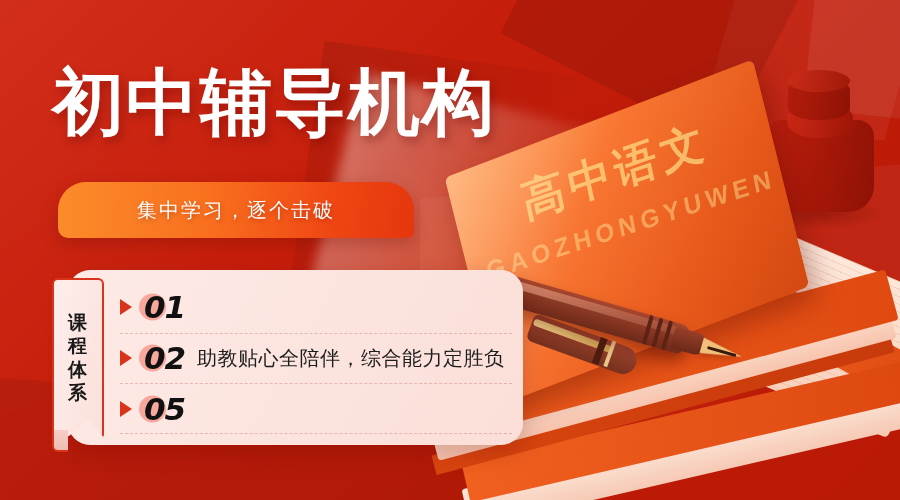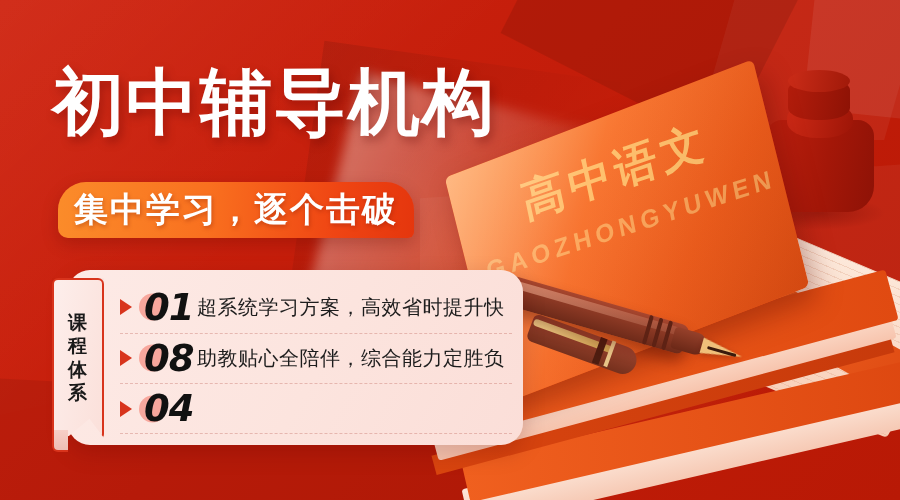--- a/index.html
+++ b/index.html
@@ -93,21 +93,21 @@
     width:356px; height:56px;
     background:linear-gradient(95deg,#fb8c2a 0%,#f9701f 42%,#ef4513 78%,#e5360d 100%);
     border-top-left-radius:28px;
     border-bottom-left-radius:10px;
     border-top-right-radius:28px;
     border-bottom-right-radius:6px;
     box-shadow:0 6px 16px rgba(100,10,0,.28);
     display:flex; align-items:center; justify-content:center;
   }
   .sub-ribbon span {
-    font-size:34px; font-weight:700; color:#fff;
+    font-size:20px; font-weight:400; color:#fff;
     letter-spacing:2px;
     text-shadow:1px 2px 4px rgba(120,20,0,.35);
     white-space:nowrap;
   }
 
   
   .card {
     position:absolute; left:68px; top:270px;
     width:455px; height:175px;
     background:linear-gradient(120deg,#fdeae6 0%,#fce4de 55%,#fbded8 100%);
@@ -167,21 +167,21 @@
   }
   .numwrap { position:relative; width:62px; flex:0 0 auto; }
   .numdot {
     position:absolute; left:4px; top:50%;
     width:27px; height:27px; border-radius:50%;
     background:#f8a79d;
     transform:translateY(-50%);
   }
   .num {
     position:relative;
-    font-size:37px; font-weight:700; font-style:italic;
+    font-size:31px; font-weight:700; font-style:italic;
     color:#111; letter-spacing:-1px;
     padding-left:9px;
     font-family:"DejaVu Sans","Liberation Sans",sans-serif;
   }
   .rowtext {
     font-size:20px; color:#1d1d1d; font-weight:500;
     letter-spacing:.5px; white-space:nowrap;
   }
 
   
@@ -449,36 +449,35 @@
     <div class="tab-tail"></div>
 
     <div class="list">
 
       <div class="row">
         <div class="tri"></div>
         <div class="numwrap">
           <div class="numdot"></div>
           <div class="num">01</div>
         </div>
-        <div class="rowtext">超系统学习方案，高效省时提升快</div>
       </div>
 
       <div class="row">
         <div class="tri"></div>
         <div class="numwrap">
           <div class="numdot"></div>
-          <div class="num">08</div>
+          <div class="num">02</div>
         </div>
         <div class="rowtext">助教贴心全陪伴，综合能力定胜负</div>
       </div>
 
       <div class="row">
         <div class="tri"></div>
         <div class="numwrap">
           <div class="numdot"></div>
-          <div class="num">04</div>
+          <div class="num">05</div>
         </div>
       </div>
 
     </div>
   </div>
 
 </div>
 
 </body></html>

